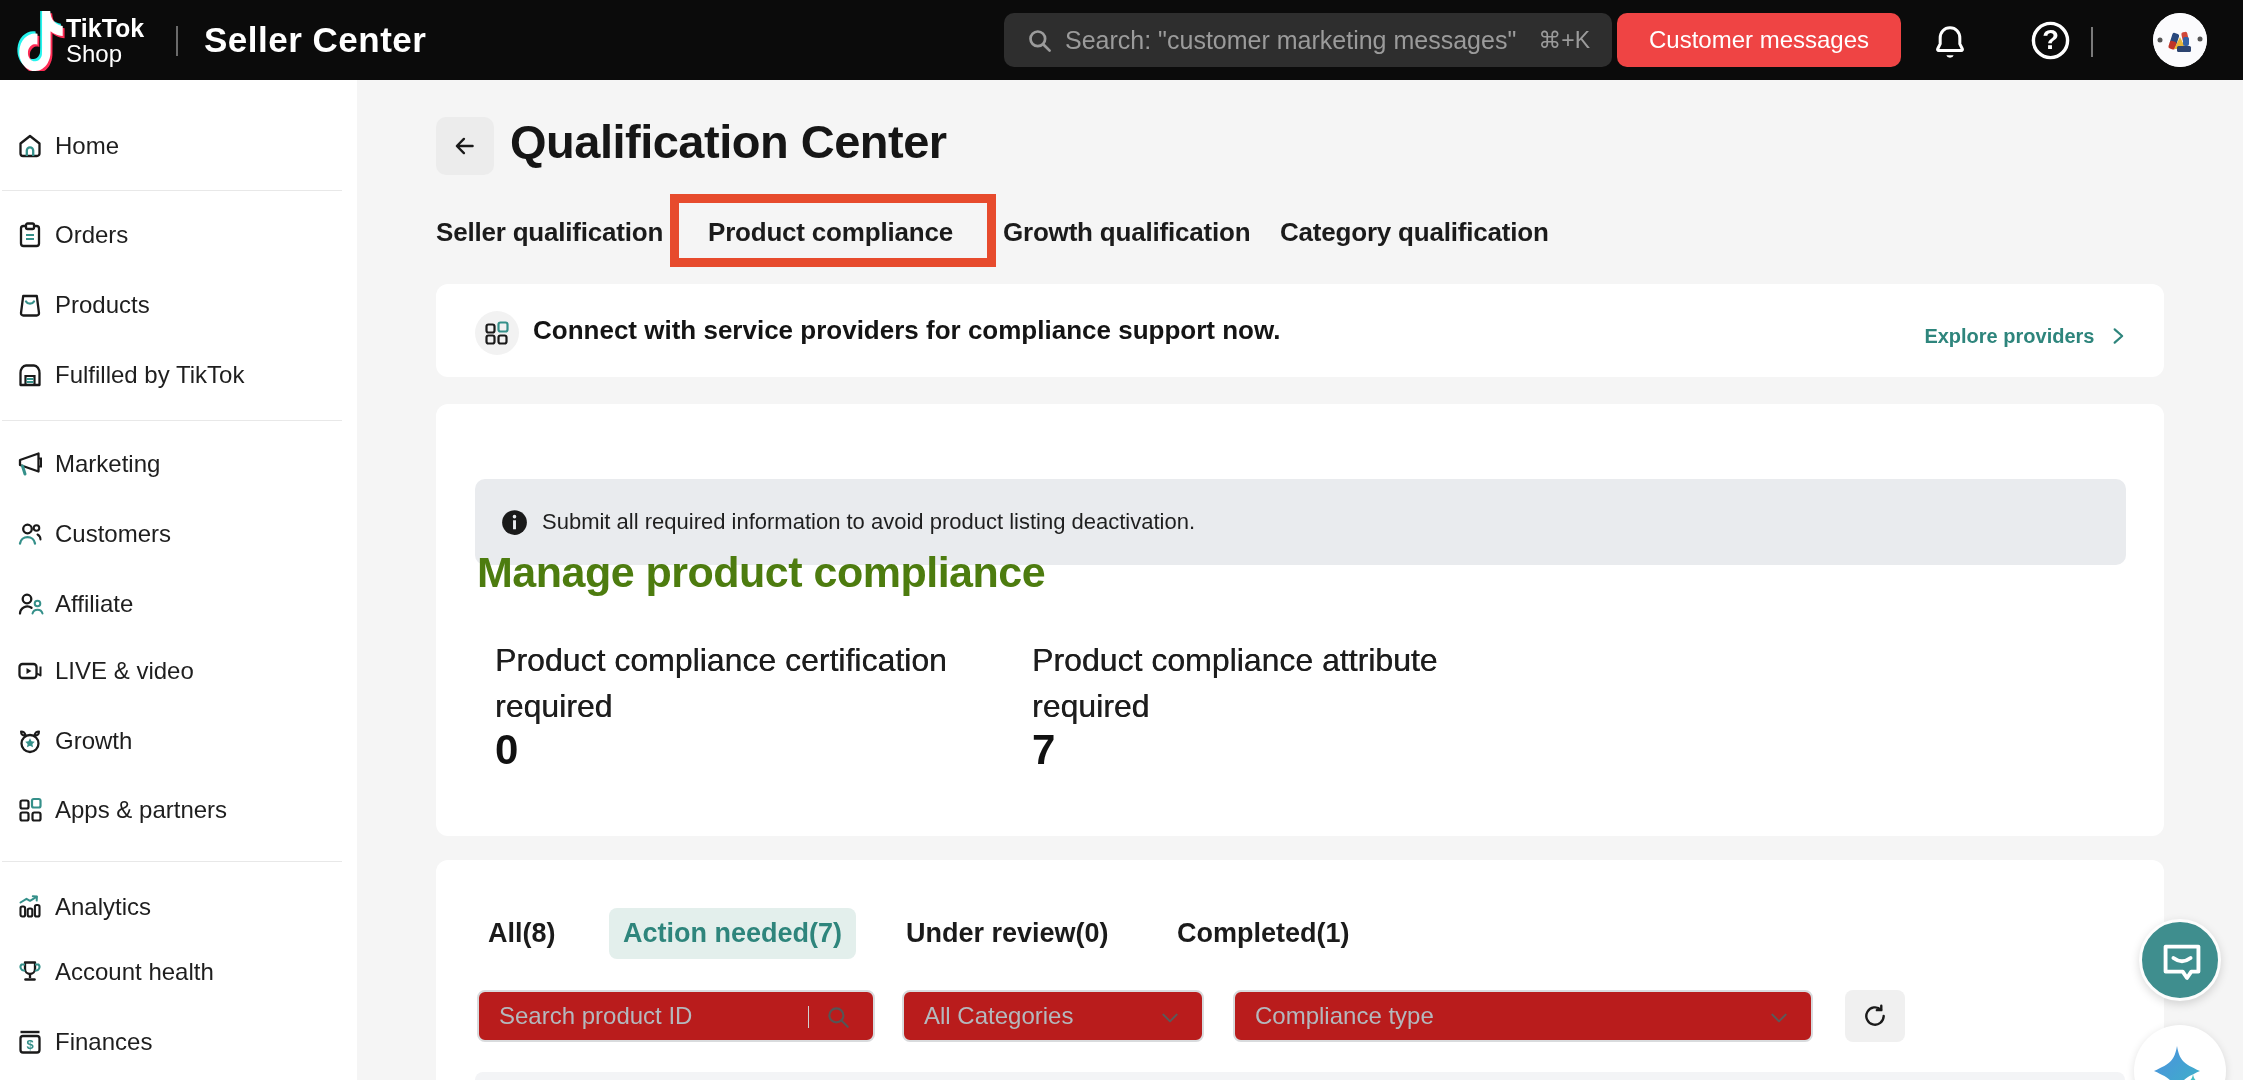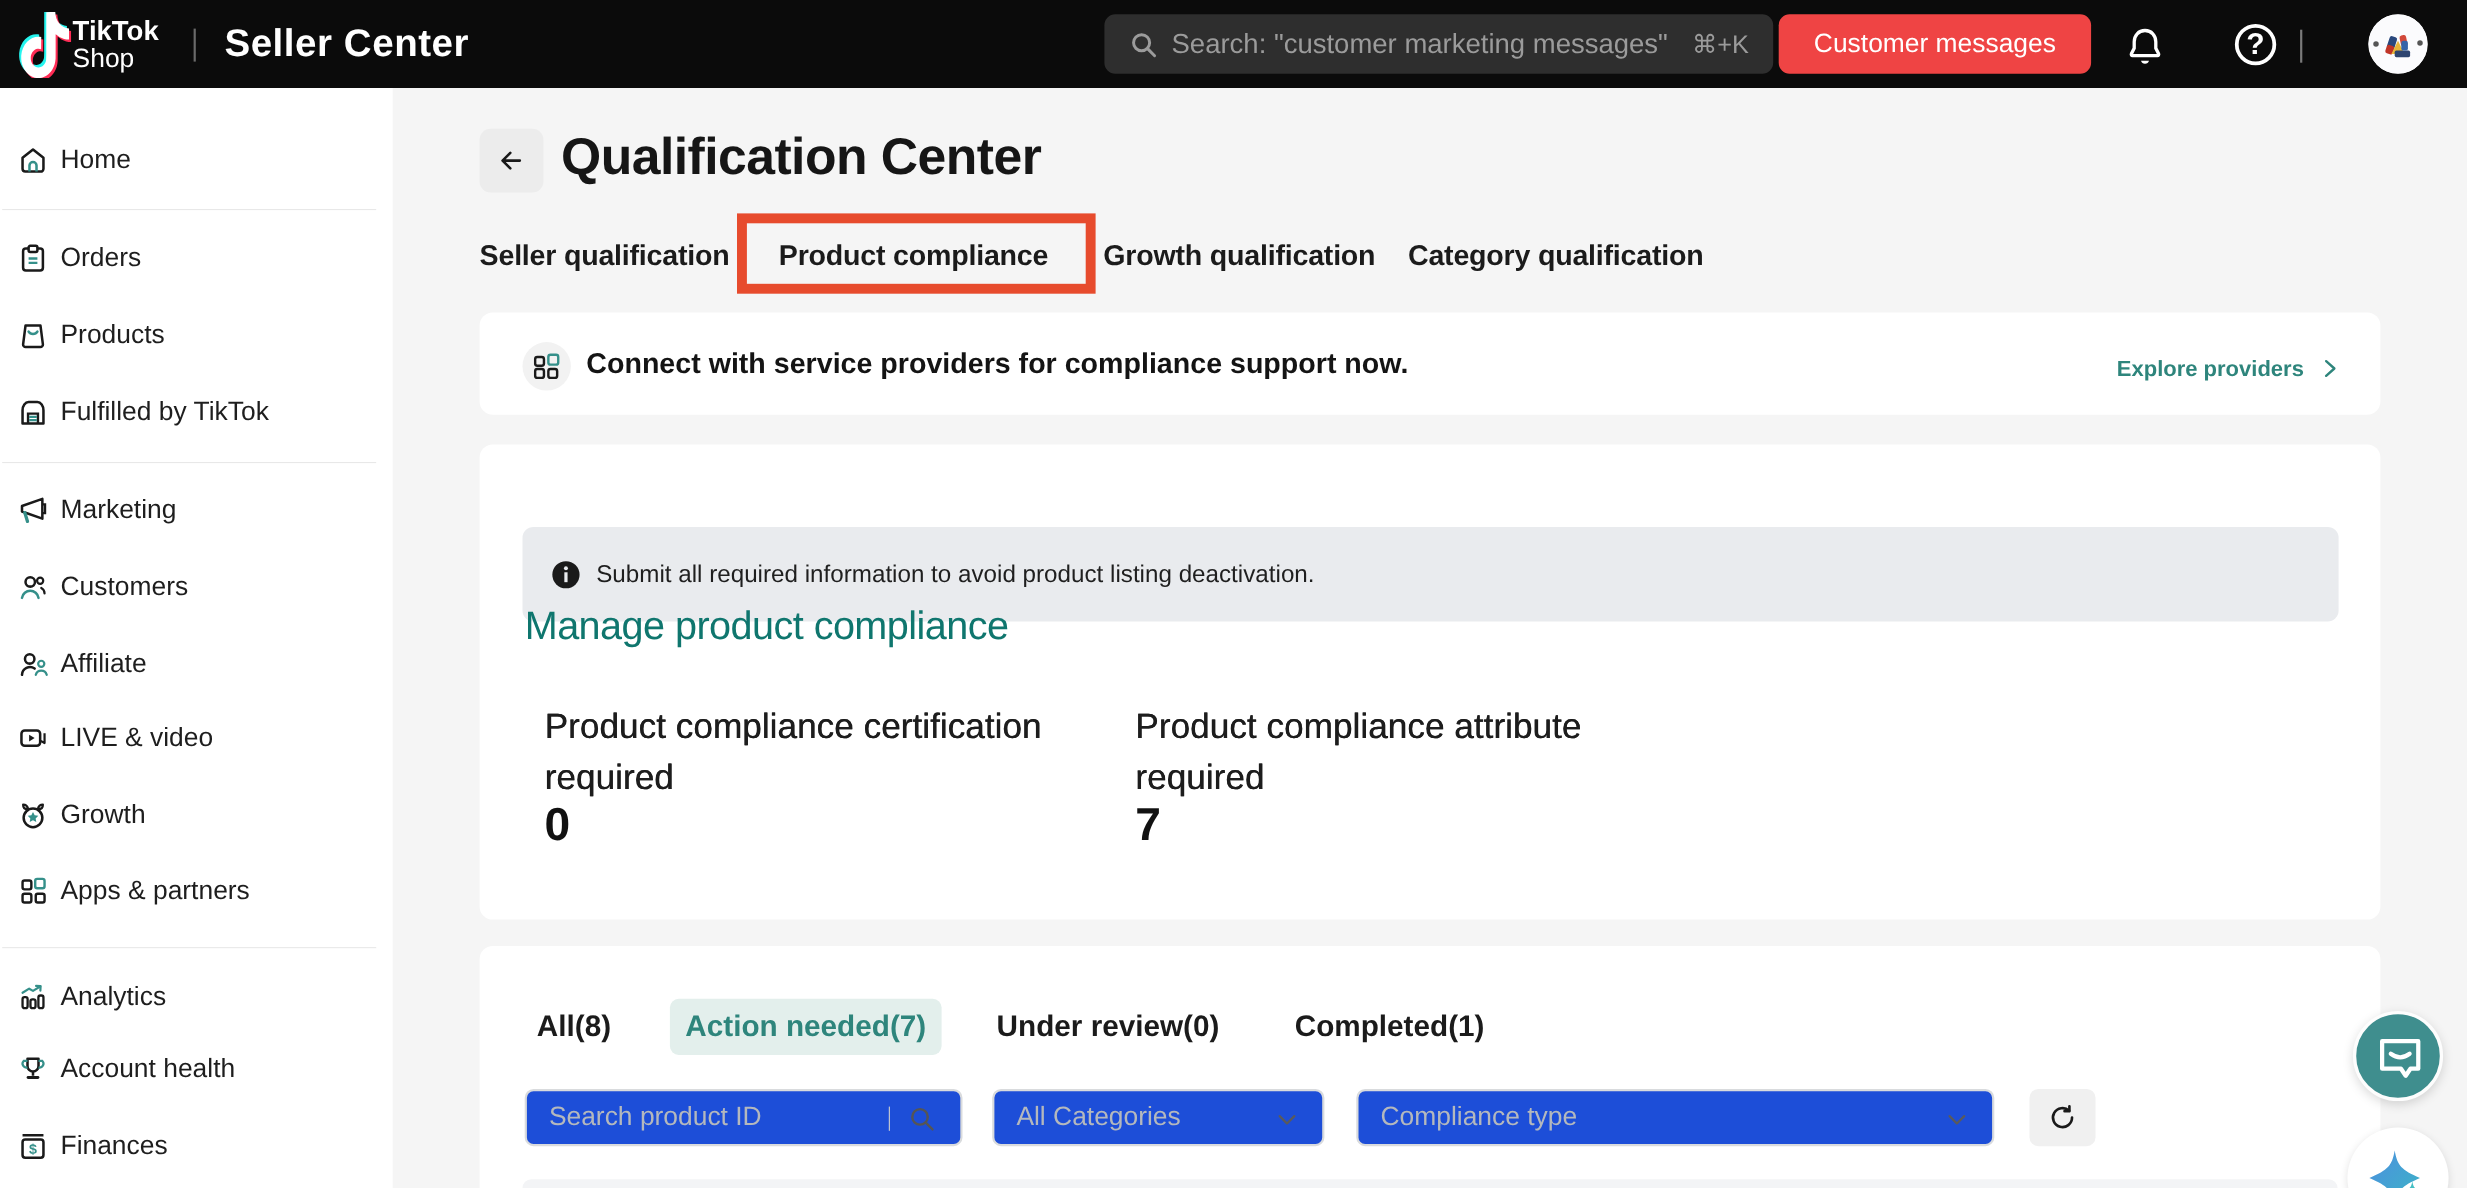--- a/index.html
+++ b/index.html
@@ -35,31 +35,31 @@
 
   .card { position:absolute; left:79px; width:1728px; background:#fff; border-radius:12px; }
   #card1 { top:204px; height:93px; }
   #card1 .chip { position:absolute; left:39px; top:27px; width:44px; height:44px; border-radius:50%; background:#f2f2f2; }
   #card1 .txt { position:absolute; left:97px; top:0; height:93px; line-height:93px; font-size:26px; font-weight:bold; color:#141414; }
   #card1 .explore { position:absolute; right:36px; top:6px; height:93px; line-height:93px; font-size:20px; color:#2e857c; font-weight:bold;}
 
   #card2 { top:324px; height:432px; }
   #banner { position:absolute; left:39px; top:43px; width:1651px; height:86px; background:#e9ebee; border-radius:10px;margin-top:32px; }
   #banner .txt { position:absolute; left:67px; top:0; height:86px; line-height:86px; font-size:22px; color:#1f1f1f; }
-  #h2 { position:absolute; left:41px; top:144px; font-size:36px; font-weight:normal; color:#0f766e; letter-spacing:-0.5px; }
+  #h2 { position:absolute; left:41px; top:144px; font-size:43px; font-weight:bold; color:#4d7c0f; letter-spacing:-0.5px; }
   .stat { position:absolute; top:233px; }
   .stat .lbl { font-size:32px; line-height:46px; color:#1d1d1d; text-shadow:0.35px 0 0 #1d1d1d; }
   .stat .num { font-size:42px; font-weight:bold; color:#111; margin-top:-3px; letter-spacing:-2px; }
   #stat1 { left:59px; }
   #stat2 { left:596px; }
 
   #card3 { top:780px; height:300px; }
   .ftab { position:absolute; top:47px; height:52px; line-height:52px; font-size:27px; font-weight:bold; color:#1b1b1b; }
   #pill { position:absolute; left:173px; top:48px; width:247px; height:51px; background:#e3efec; border-radius:8px; color:#2e857c; font-size:27px; font-weight:bold; text-align:center; line-height:51px; }
-  .inp { position:absolute; top:130px; height:52px; border:2px solid #d9dbdd; border-radius:8px; background:#1d4ed8; }
+  .inp { position:absolute; top:130px; height:52px; border:2px solid #d9dbdd; border-radius:8px; background:#b91c1c; }
   .inp .ph { position:absolute; left:20px; top:0; line-height:48px; font-size:24px; color:#b4b8bd; }
   #refresh { position:absolute; left:1409px; top:130px; width:60px; height:52px; background:#f0f0f0; border-radius:8px; }
   #tablehead { position:absolute; left:39px; top:212px; width:1650px; height:8px; background:#f3f4f6; border-radius:8px 8px 0 0; }
 
   
   #chatbtn { position:absolute; left:2139px; top:919px; width:82px; height:82px; border-radius:50%; background:#3f8e8e; border:3px solid #fdfdfd; z-index:30; box-shadow:0 3px 10px rgba(0,0,0,0.15); }
   #sparkbtn { position:absolute; left:2134px; top:1025px; width:92px; height:92px; border-radius:50%; background:#ffffff; box-shadow:0 2px 8px rgba(0,0,0,0.12); z-index:30; }
 </style>
 </head>
 <body>

